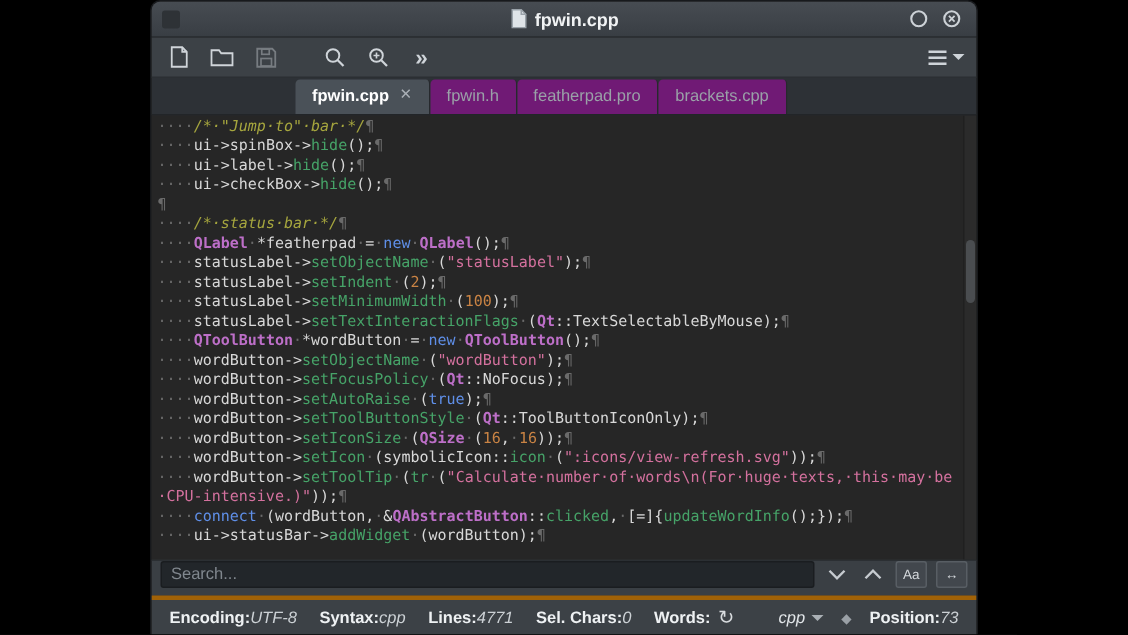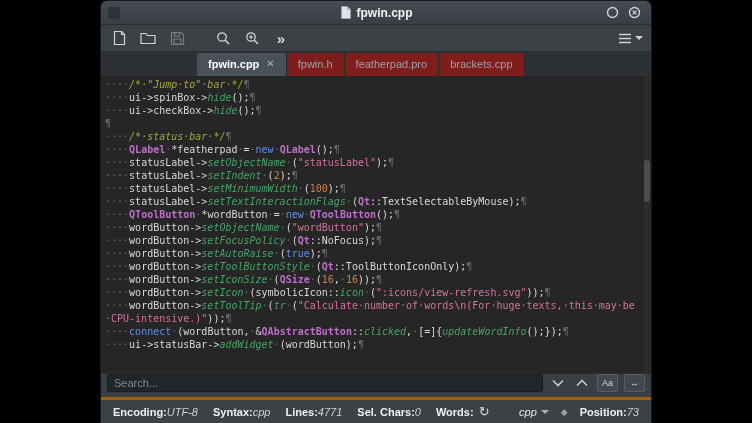--- a/index.html
+++ b/index.html
@@ -31,33 +31,33 @@
   .tb-btn.disabled{opacity:.4;}
   .tb-gap{width:8px;}
   .jump-glyph{font-size:15px;font-weight:bold;color:#cfd4d9;line-height:1;}
   .tb-menu{margin-left:auto;display:flex;align-items:center;gap:3px;}
   .caret-down{width:0;height:0;border-left:4px solid transparent;border-right:4px solid transparent;
     border-top:4px solid #cfd4d9;}
   
   .tabbar{height:25px;background:#2d3136;display:flex;align-items:center;
     padding-left:96px;flex:0 0 auto;border-bottom:1px solid #222528;}
   .tab{height:23px;padding:0 11px;display:flex;align-items:center;gap:7px;font-size:11px;
-    color:#9aa1a8;background:#7f1d1d;border-right:1px solid #26292d;border-radius:3px 3px 0 0;
+    color:#9aa1a8;background:#701a75;border-right:1px solid #26292d;border-radius:3px 3px 0 0;
     white-space:nowrap;}
   .tab.active{background:#4a5158;color:#ffffff;font-weight:bold;}
   .tab-close{font-size:10px;color:#aab0b6;font-weight:normal;line-height:1;}
   
   .editor{flex:1 1 auto;background:var(--editor_bg);position:relative;overflow:hidden;}
   .code-lines{position:absolute;left:4px;top:1px;right:11px;
     font-family:"DejaVu Sans Mono",monospace;font-size:10px;line-height:13px;color:var(--plain);}
   .code-line{white-space:pre-wrap;word-break:break-all;}
   .ws,.pil{color:var(--whitespace);}
   .cm{color:var(--comment);font-style:italic;}
   .ty{color:var(--type);font-weight:bold;}
-  .fn{color:var(--function);font-style:italic;}
+  .fn{color:var(--function);}
   .str{color:var(--string);}
   .kw{color:var(--keyword);}
   .num{color:var(--number);}
   .pl{color:var(--plain);}
   .scrollbar{position:absolute;right:0;top:0;bottom:0;width:9px;background:#2b2b2b;border-left:1px solid #202020;}
   .scroll-thumb{position:absolute;left:1px;right:1px;top:28%;height:42px;background:#4a4d50;border-radius:3px;}
   
   .searchbar{height:24px;background:#3a3f44;border-top:1px solid #2b2f33;display:flex;
     align-items:flex-start;gap:6px;padding:0 6px;flex:0 0 auto;}
   .search-input{flex:1;height:18px;background:#22262a;border:1px solid #1a1d20;border-radius:2px;
@@ -170,20 +170,21 @@
       </div>
       <div class="tab">
         <span>brackets.cpp</span>
       </div>
     </div>
 
     <div class="editor">
       <div class="code-lines">
           <div class="code-line"><span class="ws">····</span><span class="cm">/*·"Jump·to"·bar·*/</span><span class="pil">¶</span></div>
           <div class="code-line"><span class="ws">····</span><span class="pl">ui-&gt;spinBox-&gt;</span><span class="fn">hide</span><span class="pl">();</span><span class="pil">¶</span></div>
+          <div class="code-line"><span class="ws">····</span><span class="pl">ui-&gt;label-&gt;</span><span class="fn">hide</span><span class="pl">();</span><span class="pil">¶</span></div>
           <div class="code-line"><span class="ws">····</span><span class="pl">ui-&gt;checkBox-&gt;</span><span class="fn">hide</span><span class="pl">();</span><span class="pil">¶</span></div>
           <div class="code-line"><span class="pil">¶</span></div>
           <div class="code-line"><span class="ws">····</span><span class="cm">/*·status·bar·*/</span><span class="pil">¶</span></div>
           <div class="code-line"><span class="ws">····</span><span class="ty">QLabel</span><span class="ws">·</span><span class="pl">*featherpad</span><span class="ws">·</span><span class="pl">=</span><span class="ws">·</span><span class="kw">new</span><span class="ws">·</span><span class="ty">QLabel</span><span class="pl">();</span><span class="pil">¶</span></div>
           <div class="code-line"><span class="ws">····</span><span class="pl">statusLabel-&gt;</span><span class="fn">setObjectName</span><span class="ws">·</span><span class="pl">(</span><span class="str">"statusLabel"</span><span class="pl">);</span><span class="pil">¶</span></div>
           <div class="code-line"><span class="ws">····</span><span class="pl">statusLabel-&gt;</span><span class="fn">setIndent</span><span class="ws">·</span><span class="pl">(</span><span class="num">2</span><span class="pl">);</span><span class="pil">¶</span></div>
           <div class="code-line"><span class="ws">····</span><span class="pl">statusLabel-&gt;</span><span class="fn">setMinimumWidth</span><span class="ws">·</span><span class="pl">(</span><span class="num">100</span><span class="pl">);</span><span class="pil">¶</span></div>
           <div class="code-line"><span class="ws">····</span><span class="pl">statusLabel-&gt;</span><span class="fn">setTextInteractionFlags</span><span class="ws">·</span><span class="pl">(</span><span class="ty">Qt</span><span class="pl">::TextSelectableByMouse);</span><span class="pil">¶</span></div>
           <div class="code-line"><span class="ws">····</span><span class="ty">QToolButton</span><span class="ws">·</span><span class="pl">*wordButton</span><span class="ws">·</span><span class="pl">=</span><span class="ws">·</span><span class="kw">new</span><span class="ws">·</span><span class="ty">QToolButton</span><span class="pl">();</span><span class="pil">¶</span></div>
           <div class="code-line"><span class="ws">····</span><span class="pl">wordButton-&gt;</span><span class="fn">setObjectName</span><span class="ws">·</span><span class="pl">(</span><span class="str">"wordButton"</span><span class="pl">);</span><span class="pil">¶</span></div>

